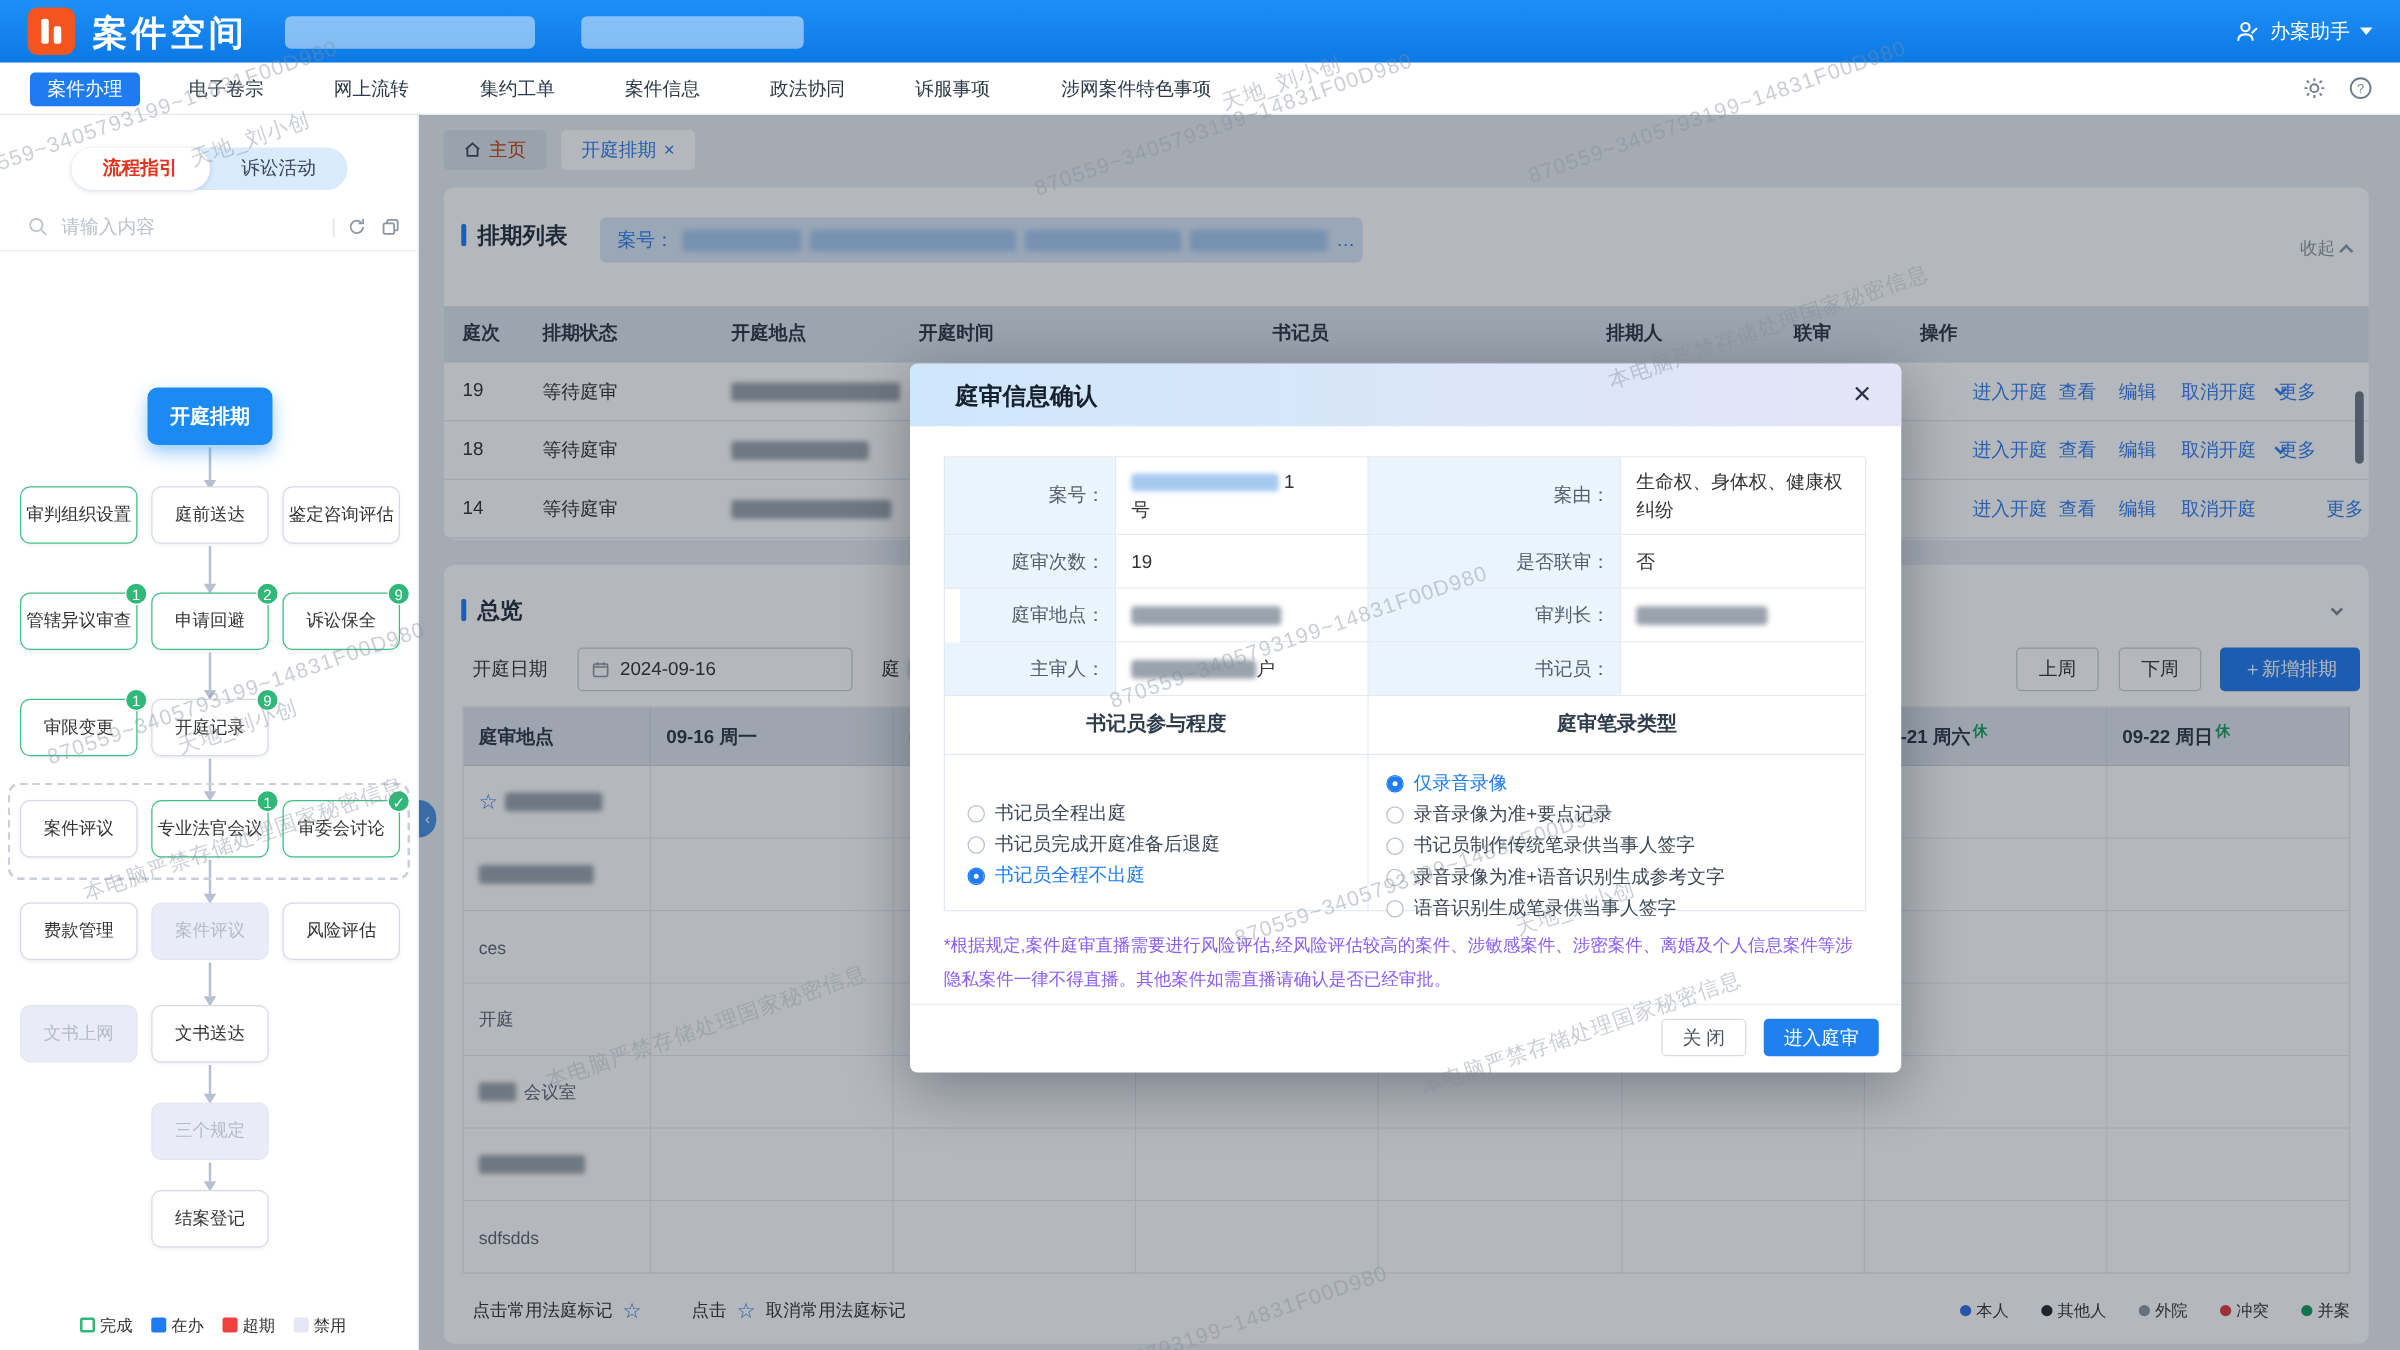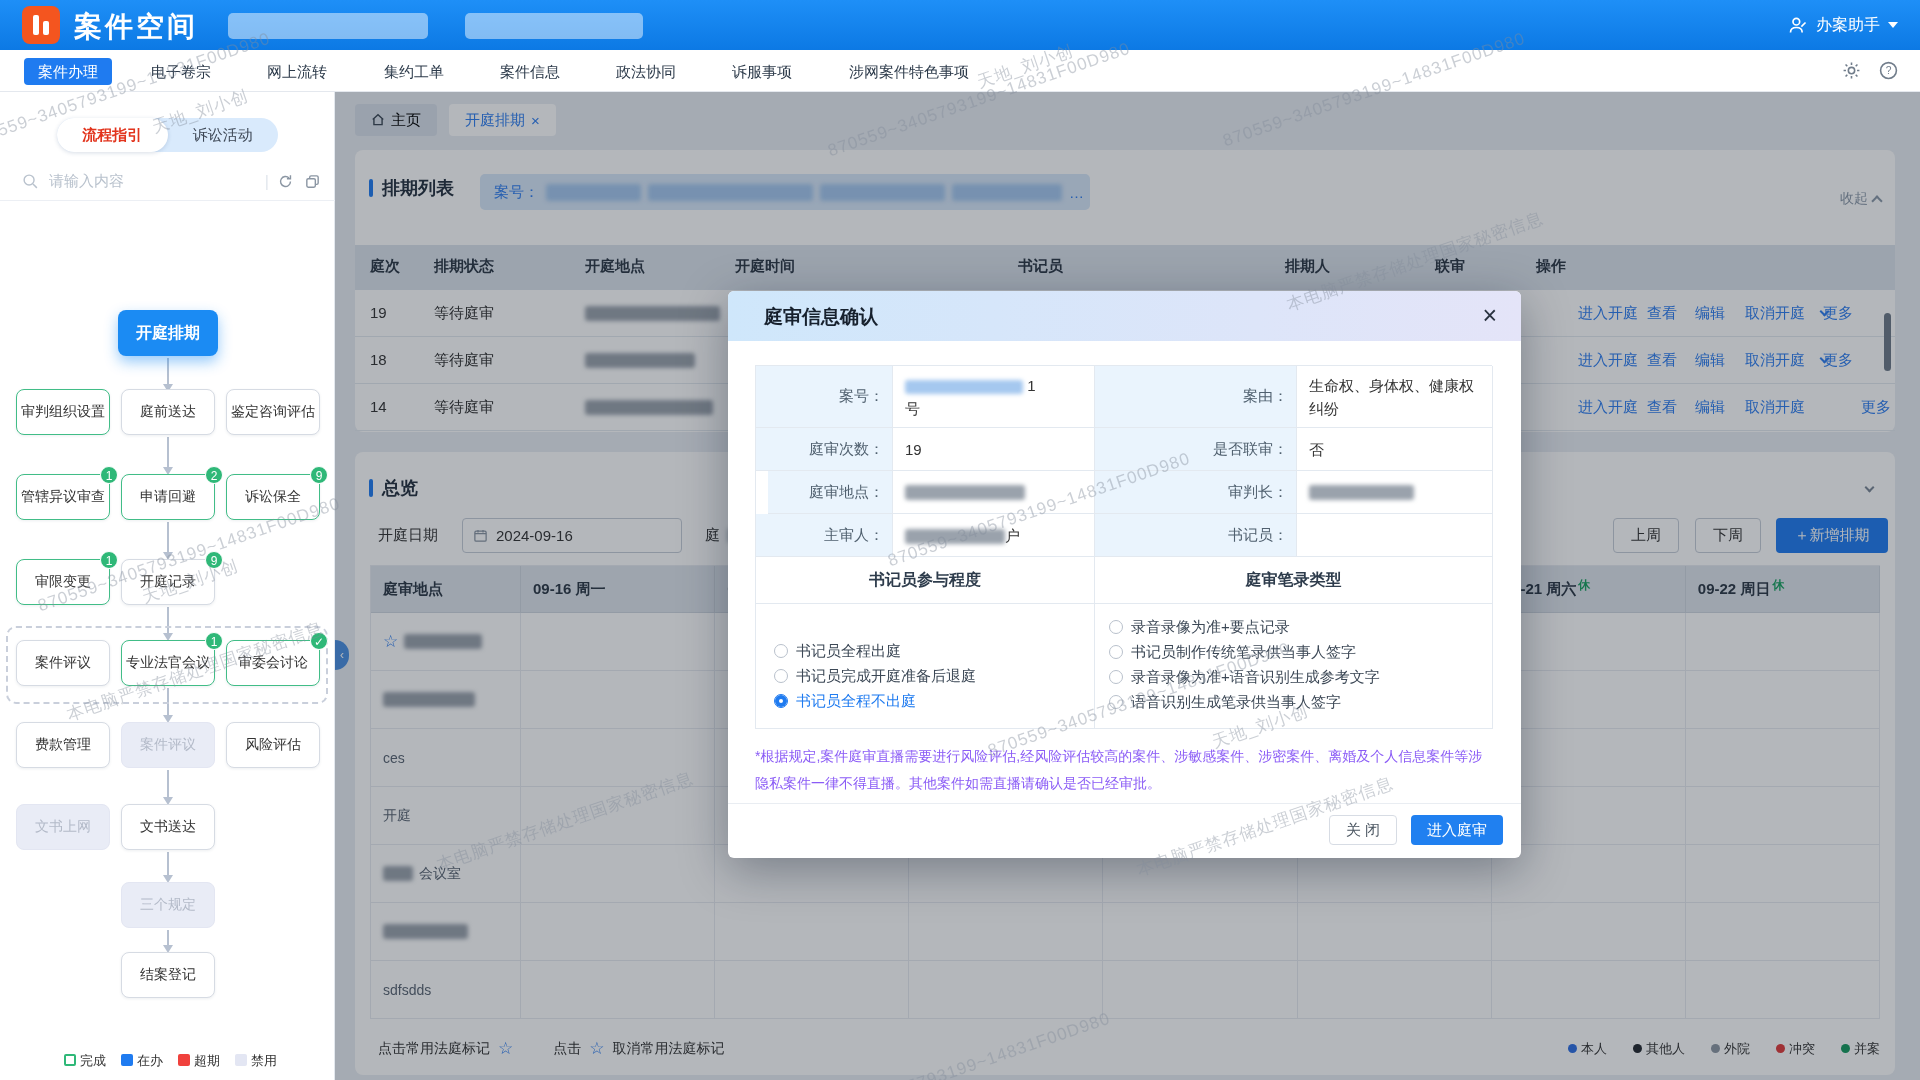--- a/index.html
+++ b/index.html
@@ -54,21 +54,21 @@
   .side-legend { position:absolute; left:64px; bottom:10px; display:flex; gap:15px; font-size:13px; color:#333; align-items:center; }
   .side-legend .sq { display:inline-block; width:12px; height:12px; border-radius:2px; margin-right:4px; vertical-align:-1px; }
   .sq.done-sq { border:2px solid #2fb878; background:#fff; }
   .sq.work-sq { background:#1f7bf0; } .sq.over-sq { background:#f0413d; } .sq.dis-sq { background:#e3e6f3; }
 
   
   .main { position:absolute; left:335px; top:92px; right:0; bottom:0; background:#e9edf3; }
   .dim { position:absolute; inset:0; background:rgba(22,32,45,.32); z-index:5; }
   .tabbar { position:absolute; left:20px; top:12px; display:flex; gap:12px; }
   .tab { height:32px; padding:0 16px; display:flex; align-items:center; gap:6px; font-size:15px; border-radius:4px; }
-  .tab.home { background:#d9e0ea; color:#000000; }
+  .tab.home { background:#d9e0ea; color:#c2410c; }
   .tab.current { background:#fff; color:#2f7ef0; }
   .panel { position:absolute; background:#fff; border-radius:8px; }
   .p-schedule { left:20px; top:58px; width:1540px; height:282px; }
   .p-overview { left:20px; top:360px; width:1540px; height:623px; }
   .p-title { position:absolute; left:14px; display:flex; align-items:center; gap:9px; font-size:18px; font-weight:700; color:#24303e; }
   .p-title::before { content:""; width:4px; height:18px; background:#1f7bf0; border-radius:2px; }
   .caseno-pill { position:absolute; left:125px; top:24px; width:610px; height:36px; background:#d7e7f9; border-radius:5px;
     display:flex; align-items:center; padding-left:14px; gap:7px; font-size:15px; color:#2f7ef0; }
   .collapse-lnk { position:absolute; right:14px; top:40px; font-size:14px; color:#8b98a8; display:flex; gap:5px; align-items:center; }
   .chev-up { width:8px; height:8px; border-left:2px solid #8b98a8; border-top:2px solid #8b98a8; transform:rotate(45deg); margin-top:4px; }
@@ -595,20 +595,24 @@
         <label class="opt">
             <span class="radio"></span>
             <span>书记员完成开庭准备后退庭</span>
           </label>
         <label class="opt sel">
             <span class="radio"></span>
             <span>书记员全程不出庭</span>
           </label>
       </div>
       <div class="m-radios" style="height:125px;padding-top:10px;padding-left:14px;">
+        <label class="opt sel">
+            <span class="radio"></span>
+            <span>仅录音录像</span>
+          </label>
         <label class="opt">
             <span class="radio"></span>
             <span>录音录像为准+要点记录</span>
           </label>
         <label class="opt">
             <span class="radio"></span>
             <span>书记员制作传统笔录供当事人签字</span>
           </label>
         <label class="opt">
             <span class="radio"></span>

